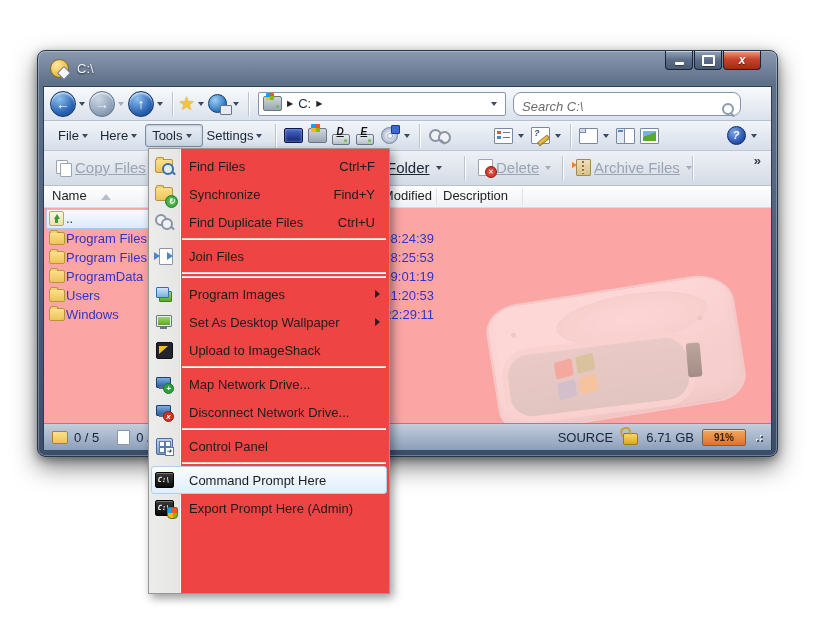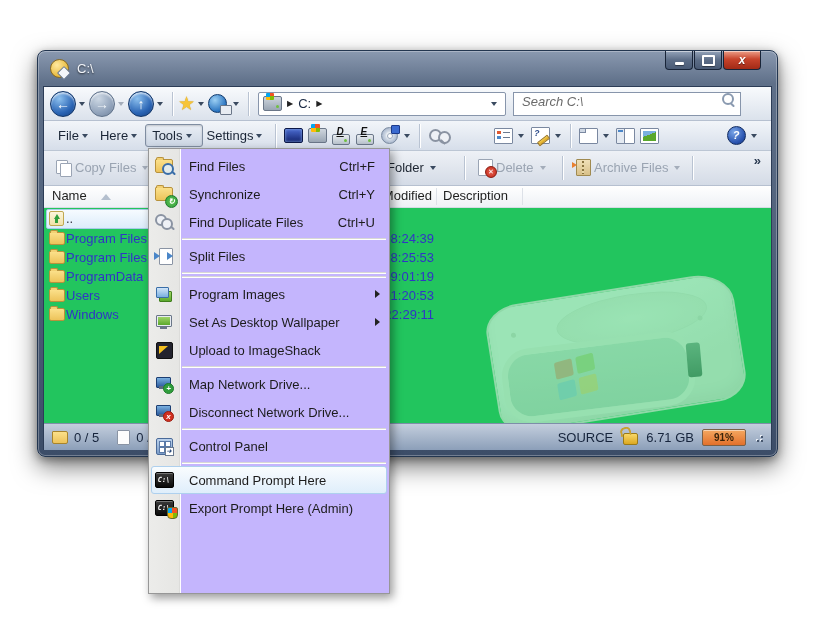--- a/index.html
+++ b/index.html
@@ -36,44 +36,44 @@
   .globe{position:relative;width:22px;height:20px;}
   .globe .gl{position:absolute;left:0;top:0;width:17px;height:17px;border-radius:50%;background:radial-gradient(circle at 35% 30%,#9cd0f4,#2a74c0 70%,#144a88);border:1px solid #0f3a6e;}
   .globe .mon{position:absolute;right:-2px;bottom:-1px;width:10px;height:8px;background:#e8ecf2;border:1px solid #6a7688;border-radius:1px;}
   .addrbox{display:flex;align-items:center;width:238px;height:22px;background:#fff;border:1px solid #8795ab;border-radius:2px;margin-left:4px;padding:0 4px;}
   .crumb-tri{font-size:8px;color:#222;margin:0 5px;}
   .addr-drive{width:17px;height:13px;background:linear-gradient(#cfd6de,#9aa6b4);border:1px solid #6a7688;border-radius:2px;position:relative;}
   .addr-drive::after{content:"";position:absolute;right:2px;bottom:2px;width:3px;height:3px;background:#6fc040;border-radius:50%;}
   .addr-drive::before{content:"";position:absolute;left:2px;top:-4px;width:8px;height:7px;background:conic-gradient(#f35325 0 25%,#81bc06 0 50%,#ffba08 0 75%,#05a6f0 0);border-radius:1px;}
   .addr-txt{font-size:13px;color:#1a2a44;}
   .addrbox .dd{margin-left:auto;}
-  .searchbox{display:flex;align-items:flex-start;width:214px;height:22px;background:#fff;border:1px solid #8795ab;border-radius:0;margin-left:7px;padding:0 6px;}
+  .searchbox{display:flex;align-items:flex-end;width:214px;height:22px;background:#fff;border:1px solid #8795ab;border-radius:8px;margin-left:7px;padding:0 6px;}
   .searchbox input{border:none;outline:none;flex:1;font-family:"Liberation Sans",sans-serif;font-size:13px;font-style:italic;color:#444;background:transparent;min-width:0;}
   .searchbox input::placeholder{color:#6a6a6a;font-style:italic;}
   .magli{position:relative;width:12px;height:12px;flex:none;}
   .magli::before{content:"";position:absolute;left:0;top:0;width:8px;height:8px;border:2px solid #8a9ab0;border-radius:50%;}
   .magli::after{content:"";position:absolute;right:-1px;bottom:-1px;width:5px;height:2px;background:#8a9ab0;transform:rotate(45deg);border-radius:1px;}
 
   
   .menurow{position:absolute;left:0;top:34px;right:0;height:29px;background:linear-gradient(#f2f5f9,#d6deea);border-bottom:1px solid #bcc6d4;display:flex;align-items:center;padding:0 10px;font-size:13px;color:#1a2536;}
   .mlabel{display:flex;align-items:center;padding:4px 4px;}
   .mlabel.pressed{border:1px solid #7f8da1;border-radius:3px;background:linear-gradient(#e9eef5,#ccd6e4);box-shadow:inset 0 1px 2px rgba(0,0,0,.18);padding:3px 6px;}
   .tbi{display:flex;align-items:center;justify-content:center;width:22px;height:22px;margin:0 1px;}
   .helpgrp{margin-left:auto;display:flex;align-items:center;}
 
   
   .cmdrow{position:absolute;left:0;top:64px;right:0;height:34px;background:linear-gradient(#eef1f6,#d4dbe6);border-bottom:1px solid #b6c0d0;}
-  .cbtn{position:absolute;top:4px;height:25px;display:flex;align-items:center;font-size:13px;color:#1c2430;padding:0 4px;}
+  .cbtn{position:absolute;top:4px;height:25px;display:flex;align-items:center;font-size:15px;color:#1c2430;padding:0 4px;text-decoration:underline;}
   .cbtn.dis{color:#9aa4b2;}
   .cbtn .lbl{margin:0 3px;}
   .chev{position:absolute;right:10px;top:2px;font-size:13px;font-weight:bold;color:#2a3a50;}
   .csep{position:absolute;top:5px;width:1px;height:24px;background:#b9c3d2;box-shadow:1px 0 0 #fff;}
 
   
-  .listarea{position:absolute;left:0;top:99px;right:0;height:237px;background:#22c55e;overflow:hidden;}
+  .listarea{position:absolute;left:0;top:99px;right:0;height:237px;background:#fca5a5;overflow:hidden;}
   .lhead{position:absolute;left:0;top:0;right:0;height:21px;background:linear-gradient(#ffffff,#eef1f6);border-bottom:1px solid #d5dbe4;font-size:13px;color:#1e1e1e;}
   .hcell{position:absolute;top:2px;}
   .hsep{position:absolute;top:2px;width:1px;height:17px;background:#dde1e8;}
   .sortup{display:inline-block;width:0;height:0;border-left:5px solid transparent;border-right:5px solid transparent;border-bottom:6px solid #b4bfce;margin-left:14px;}
   .frow{position:absolute;left:0;height:19px;font-size:13px;color:#3134c6;display:flex;align-items:center;}
   .frow .nm{margin-left:22px;}
   .rowsel{position:absolute;left:2px;width:102px;height:18px;border:1px solid #a8cce8;border-radius:2px;background:linear-gradient(#f6fbff,#dcecfa);}
   .fold{position:absolute;left:5px;width:14px;height:11px;background:linear-gradient(#fbe08a,#edc35a);border:1px solid #b8923c;border-radius:1px 2px 2px 2px;}
   .fold::before{content:"";position:absolute;top:-3px;left:0px;width:6px;height:2px;background:#f3d173;border:1px solid #b8923c;border-bottom:none;border-radius:2px 2px 0 0;}
   .upic{position:absolute;left:5px;width:13px;height:13px;background:linear-gradient(#fdf6dc,#f0e2a8);border:1px solid #c0a850;border-radius:2px;display:flex;align-items:center;justify-content:center;}
@@ -101,21 +101,21 @@
   .rt{margin-left:auto;display:flex;align-items:center;}
   .lock{position:relative;width:13px;height:10px;background:linear-gradient(#f8d868,#dca820);border:1px solid #9a7a18;border-radius:2px;margin:4px 8px 0 10px;}
   .lock::before{content:"";position:absolute;left:-4px;top:-7px;width:7px;height:7px;border:2px solid #c8a030;border-bottom:none;border-radius:5px 5px 0 0;transform:rotate(-14deg);}
   .pbar{width:42px;height:15px;border:1px solid #7a6046;border-radius:2px;background:linear-gradient(#f4a860,#e2702c);display:flex;align-items:center;justify-content:center;
         font-size:10px;font-weight:bold;color:#3a240a;margin-left:8px;box-shadow:inset 0 1px 0 rgba(255,255,255,.5);}
   .grip{width:9px;height:9px;margin-left:8px;position:relative;}
   .grip i{position:absolute;width:2px;height:2px;background:#46566e;box-shadow:-1px -1px 0 #e8edf4;}
   .grip i:nth-child(1){right:0;bottom:0;} .grip i:nth-child(2){right:4px;bottom:0;} .grip i:nth-child(3){right:0;bottom:4px;}
 
   
-  .menu{position:absolute;left:148px;top:148px;width:242px;height:446px;background:#c4b5fd;border:1px solid #979797;box-shadow:3px 4px 9px rgba(0,0,0,.4);z-index:50;padding:3px 0;box-sizing:border-box;}
+  .menu{position:absolute;left:148px;top:148px;width:242px;height:446px;background:#ef4444;border:1px solid #979797;box-shadow:3px 4px 9px rgba(0,0,0,.4);z-index:50;padding:3px 0;box-sizing:border-box;}
   .menu::before{content:"";position:absolute;left:0;top:0;bottom:0;width:30px;background:linear-gradient(90deg,#ececea,#e6e6e4);border-right:1px solid #dcdcda;box-shadow:1px 0 0 #fff;}
   .mi{position:relative;height:28px;}
   .mi .ic{position:absolute;left:5px;top:4px;width:20px;height:20px;display:flex;align-items:center;justify-content:center;}
   .mi .lbl{position:absolute;left:40px;top:7px;font-size:13px;color:#1c1c1c;white-space:nowrap;}
   .mi .sc{position:absolute;right:14px;top:7px;font-size:13px;color:#1c1c1c;}
   .mi .sub{position:absolute;right:9px;top:10px;width:0;height:0;border-top:4px solid transparent;border-bottom:4px solid transparent;border-left:5px solid #222;}
   .mi.hl::before{content:"";position:absolute;left:2px;right:2px;top:0;bottom:0;border:1px solid #aed0ee;border-radius:3px;background:linear-gradient(#f9fcfe,#dfeefb);box-sizing:border-box;}
   .mi *{z-index:1;}
   .msep{height:2px;margin:2px 3px 2px 33px;background:linear-gradient(#d8d8d6 50%,#ffffff 50%);}
 
@@ -444,40 +444,40 @@
         </span>
       <span class="lbl">Find Files</span>
       <span class="sc">Ctrl+F</span>
     </div>
     <div class="mi">
       <span class="ic">
           <i class="i-fold"></i>
           <i class="i-sync">↻</i>
         </span>
       <span class="lbl">Synchronize</span>
-      <span class="sc">Ctrl+Y</span>
+      <span class="sc">Find+Y</span>
     </div>
     <div class="mi">
       <span class="ic">
           <i class="i-mag gray" style="left:1px;top:2px"></i>
           <i class="i-mag gray" style="left:7px;top:6px"></i>
         </span>
       <span class="lbl">Find Duplicate Files</span>
       <span class="sc">Ctrl+U</span>
     </div>
 
     <div class="msep"></div>
 
     <div class="mi">
       <span class="ic">
           <i class="i-page" style="margin-left:4px"></i>
           <i class="arr-r" style="left:0;top:6px"></i>
           <i class="arr-r" style="left:13px;top:6px"></i>
         </span>
-      <span class="lbl">Split Files</span>
+      <span class="lbl">Join Files</span>
     </div>
 
     <div class="msep"></div>
 
 
     <div class="msep"></div>
 
     <div class="mi">
       <span class="ic">
           <span class="i-img2">

